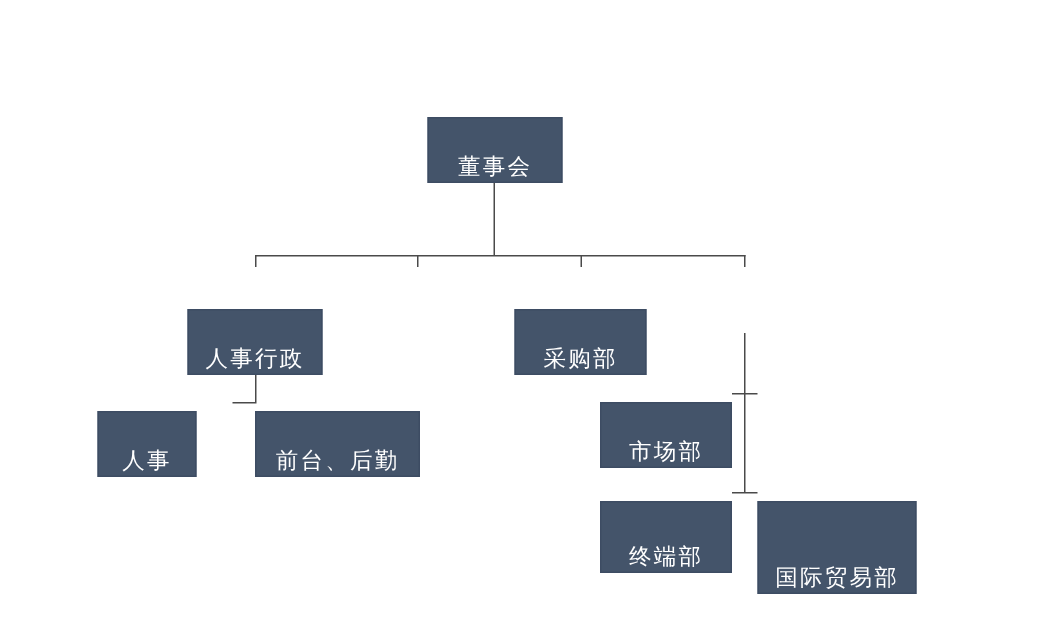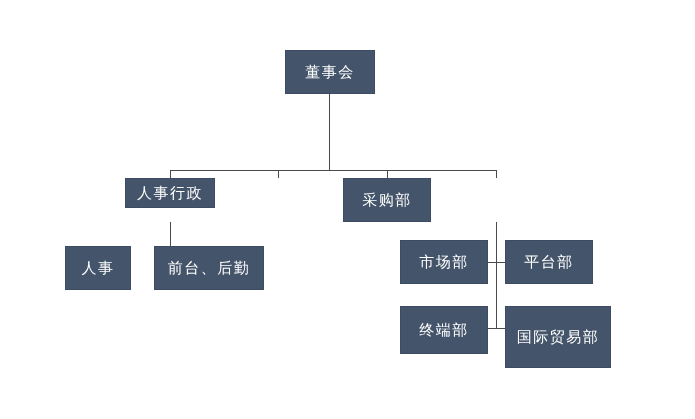--- a/index.html
+++ b/index.html
@@ -17,26 +17,27 @@
     background: var(--bg, #ffffff);
     overflow: hidden;
   }
   .node {
     position: absolute;
     box-sizing: border-box;
     background: var(--node-fill, #44546a);
     border: 1px solid var(--node-border, #3d4c63);
     color: var(--node-text, #ffffff);
     display: flex;
-    align-items: center;
+    align-items: flex-end;
     justify-content: center;
     font-size: 15px;
     letter-spacing: 1.5px;
     white-space: nowrap;
     cursor: default;
+    margin-top: 28px;
   }
   .line {
     position: absolute;
     background: var(--connector, #4a4a4a);
   }
 </style>
 </head>
 <body>
 
 <div class="canvas" style="--node-fill: #44546a; --node-border: #3d4c63; --node-text: #ffffff; --connector: #4a4a4a; --bg: #ffffff;">
@@ -51,45 +52,42 @@
   <div class="line" style="left:155px; top:268px; width:16px; height:1px"></div>
   <div class="line" style="left:496px; top:222px; width:1px; height:106px"></div>
   <div class="line" style="left:488px; top:262px; width:17px; height:1px"></div>
   <div class="line" style="left:488px; top:328px; width:17px; height:1px"></div>
 
   <div class="node" style="left:285px; top:50px; width:90px; height:44px">
     <span>董事会</span>
   </div>
 
 
-  <div class="node" style="left:125px; top:178px; width:90px; height:30px">
+  <div class="node" style="left:125px; top:178px; width:90px; height:44px">
     <span>人事行政</span>
   </div>
 
 
   <div class="node" style="left:343px; top:178px; width:88px; height:44px">
     <span>采购部</span>
   </div>
 
 
   <div class="node" style="left:65px; top:246px; width:66px; height:44px">
     <span>人事</span>
   </div>
 
-  <div class="node" style="left:154px; top:246px; width:110px; height:44px">
+  <div class="node" style="left:170px; top:246px; width:110px; height:44px">
     <span>前台、后勤</span>
   </div>
 
   <div class="node" style="left:400px; top:240px; width:88px; height:44px">
     <span>市场部</span>
   </div>
 
-  <div class="node" style="left:505px; top:240px; width:88px; height:44px">
-    <span>平台部</span>
-  </div>
 
   <div class="node" style="left:400px; top:306px; width:88px; height:48px">
     <span>终端部</span>
   </div>
 
   <div class="node" style="left:505px; top:306px; width:106px; height:62px">
     <span>国际贸易部</span>
   </div>
 
 </div>

